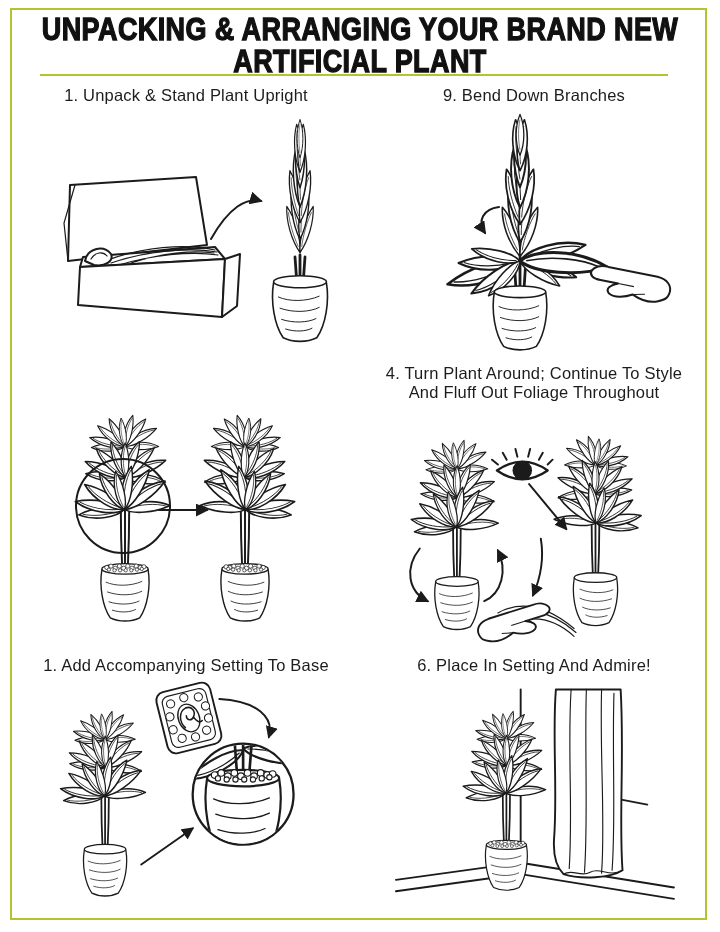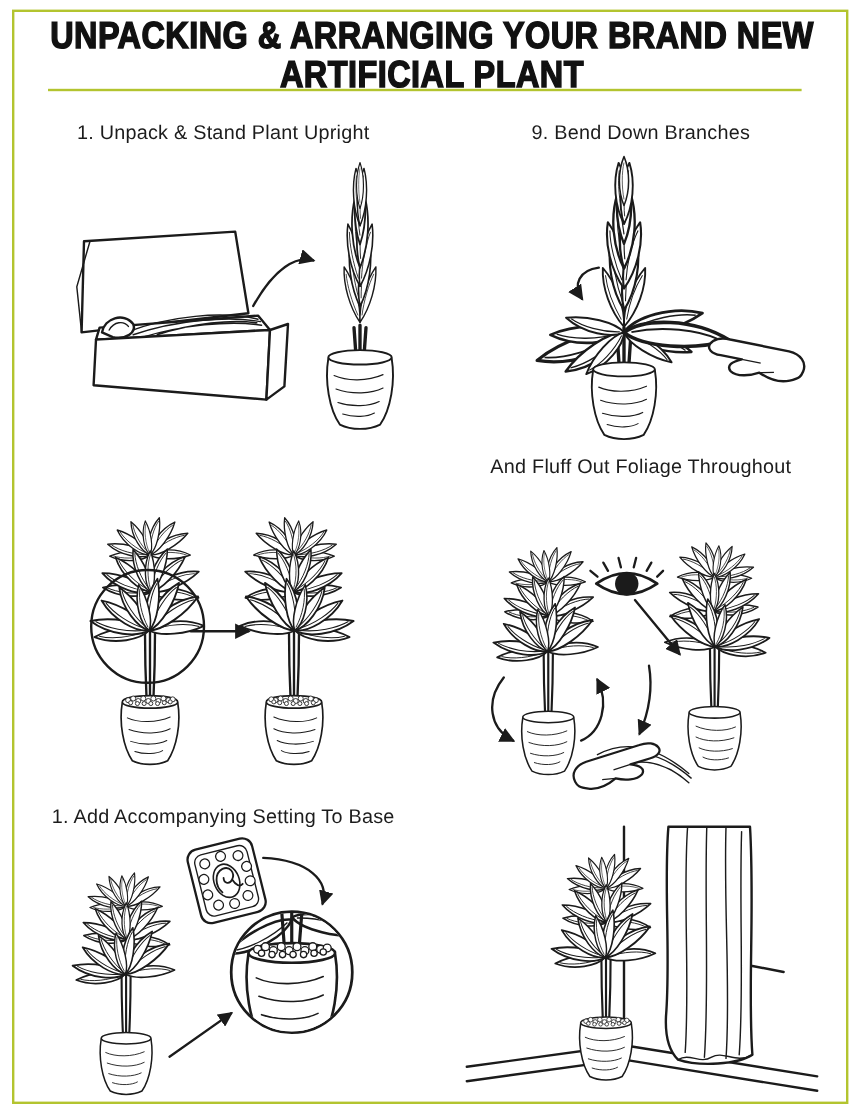--- a/index.html
+++ b/index.html
@@ -9,21 +9,21 @@
     font-family:"Liberation Sans",sans-serif;color:var(--ink);
   }
   .frame{position:absolute;left:10px;top:8px;right:13px;bottom:12px;border:2px solid var(--accent);}
   .title{
     position:absolute;top:13px;left:0;width:720px;text-align:center;
     font-weight:bold;font-size:27px;line-height:28px;letter-spacing:.4px;color:#111;
     -webkit-text-stroke:1.1px #111;
     transform:scaleY(1.16);transform-origin:50% 0;
   }
   .divider{position:absolute;top:74px;left:40px;right:52px;border-top:2px solid var(--accent);}
-  .cell{position:absolute;display:flex;flex-direction:column;align-items:center;margin-top:16px;}
+  .cell{position:absolute;display:flex;flex-direction:column;align-items:center;}
   .cap-wrap{display:flex;flex-direction:column;justify-content:flex-start;}
   .caption{font-size:16.5px;line-height:19px;color:#1c1c1c;text-align:center;letter-spacing:.2px;}
   .cap-1{min-height:22px}
   .cap-2{min-height:42px}
   .cell svg{flex:1 1 auto;width:330px;min-height:0;}
 
   
   .ln{fill:none;stroke:#1b1b1b;stroke-width:2;stroke-linecap:round;stroke-linejoin:round;}
   .fw{fill:#fff;stroke:#1b1b1b;stroke-width:2;stroke-linejoin:round;stroke-linecap:round;}
   .thin{fill:none;stroke:#1b1b1b;stroke-width:1.2;stroke-linecap:round;}
@@ -216,20 +216,21 @@
   <svg viewBox="0 0 330 250" preserveAspectRatio="xMidYMid meet">
     <use href="#plant-potted-peb" transform="translate(104,168) scale(0.7)"></use>
     <circle cx="102" cy="124" r="47" fill="none" stroke="#1b1b1b" stroke-width="2"></circle>
     <path class="ar" d="M138,128 L186,128" stroke-width="1.8"></path>
     <use href="#plant-potted-peb" transform="translate(224,168) scale(-0.7,0.7)"></use>
   </svg>
 </div>
 
 <div class="cell" style="left:360px;top:364px;width:348px;height:286px">
   <div class="cap-wrap cap-2">
+    <div class="caption">4. Turn Plant Around; Continue To Style</div>
     <div class="caption">And Fluff Out Foliage Throughout</div>
   </div>
   <svg viewBox="0 0 330 250" preserveAspectRatio="xMidYMid meet">
     <use href="#plant-potted" transform="translate(86,162) scale(0.66)"></use>
     <use href="#plant-potted" transform="translate(228,158) scale(-0.66,0.66)"></use>
     <use href="#eye" transform="translate(153,66)"></use>
     <path class="ar" d="M160,80 L198,126" stroke-width="1.9"></path>
     <path class="ar" d="M48,146 C32,166 36,190 56,200" stroke-width="1.9"></path>
     <path class="ar" d="M114,200 C132,192 138,168 128,148" stroke-width="1.9"></path>
     <path class="ar" d="M172,136 C176,160 170,180 164,194" stroke-width="1.9"></path>
@@ -259,20 +260,23 @@
         <use href="#leaf" transform="translate(225,74) rotate(22) scale(1.1)"></use>
         <path class="trunk" d="M216,66 L219,106 M225,62 L225,106 M234,68 L231,106" stroke-width="3"></path>
         <use href="#pot" transform="translate(225,104) scale(1.15)"></use>
         <use href="#pebbles" transform="translate(225,102) scale(1.15)"></use>
       </g>
     </g>
   </svg>
 </div>
 
 <div class="cell" style="left:360px;top:656px;width:348px;height:260px">
+  <div class="cap-wrap cap-1">
+      <div class="caption">6. Place In Setting And Admire!</div>
+    </div>
   <svg viewBox="0 0 330 250" preserveAspectRatio="xMidYMid meet">
     <g>
       <path class="ln" d="M151,12 L151,196" stroke-width="1.8"></path>
       <path class="ln" d="M20,212 L151,194 L312,220" stroke-width="1.8"></path>
       <path class="ln" d="M20,224 L151,206 L312,232" stroke-width="1.8"></path>
     </g>
     <g>
       <path class="fw" d="M188,12 C184,60 190,120 186,170 C185,190 190,200 196,206 C214,212 246,210 258,202 C254,150 260,80 256,12 Z"></path>
       <path class="thin" d="M204,12 C200,70 206,140 202,200 M220,12 C218,70 222,150 218,204 M236,12 C234,80 240,150 236,205 M249,16 C247,80 251,150 247,202"></path>
       <path class="thin" d="M196,206 C206,200 214,210 224,204 C234,198 244,210 258,202" stroke-width="1.5"></path>

